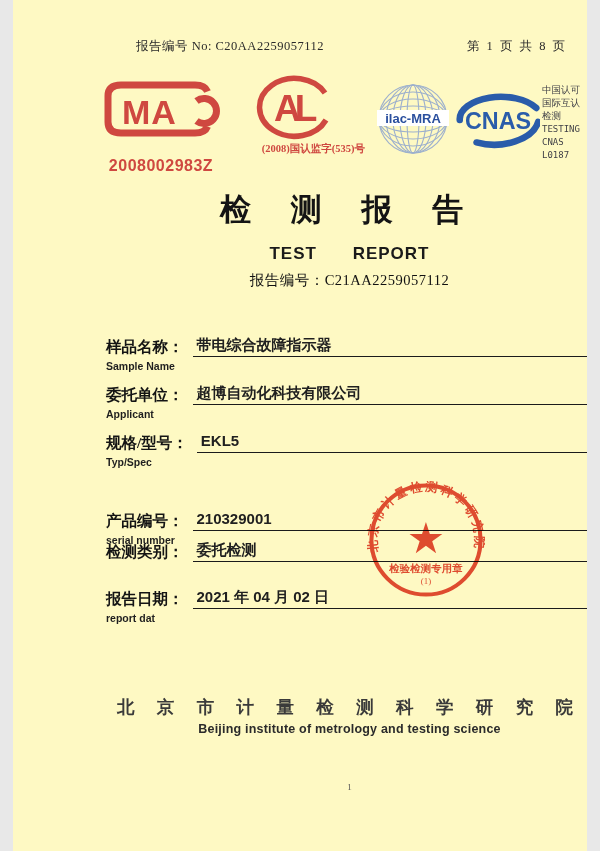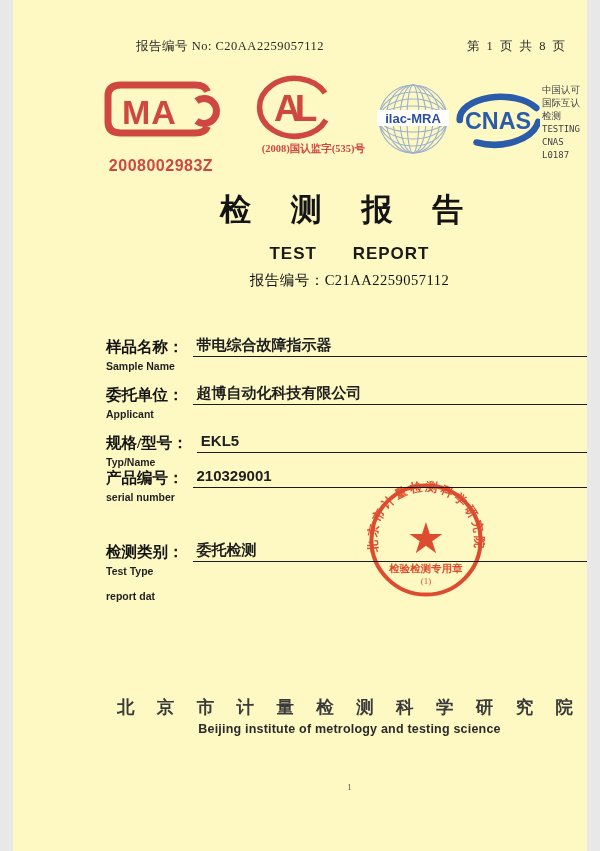--- a/index.html
+++ b/index.html
@@ -127,40 +127,43 @@
       <span class="fvalue">超博自动化科技有限公司</span>
     </div>
     <div class="fsub">Applicant</div>
   </div>
 
   <div class="field" style="top:431px">
     <div class="frow">
       <span class="flabel">规格/型号：</span>
       <span class="fvalue">EKL5</span>
     </div>
-    <div class="fsub">Typ/Name</div>
+    <div class="fsub">Typ/Spec</div>
   </div>
 
-  <div class="field" style="top:466px">
+  <div class="field" style="top:509px">
     <div class="frow">
       <span class="flabel">产品编号：</span>
       <span class="fvalue">210329001</span>
     </div>
     <div class="fsub">serial number</div>
   </div>
 
   <div class="field" style="top:540px">
     <div class="frow">
       <span class="flabel">检测类别：</span>
       <span class="fvalue">委托检测</span>
     </div>
-    <div class="fsub">Test Type</div>
   </div>
 
   <div class="field" style="top:587px">
+    <div class="frow">
+      <span class="flabel">报告日期：</span>
+      <span class="fvalue">2021 年 04 月 02 日</span>
+    </div>
     <div class="fsub">report dat</div>
   </div>
 
   <svg class="stamp" viewBox="0 0 160 160">
     <defs>
       <path id="seal-arc" d="M 16 100 A 67 67 0 1 1 144 100" fill="none"></path>
     </defs>
     <circle cx="80" cy="80" r="74" fill="none" stroke="currentColor" stroke-width="5.5"></circle>
     <text font-size="16.5" font-weight="bold" letter-spacing="3.5" fill="currentColor">
       <textPath href="#seal-arc" startOffset="4">北京市计量检测科学研究院</textPath>

